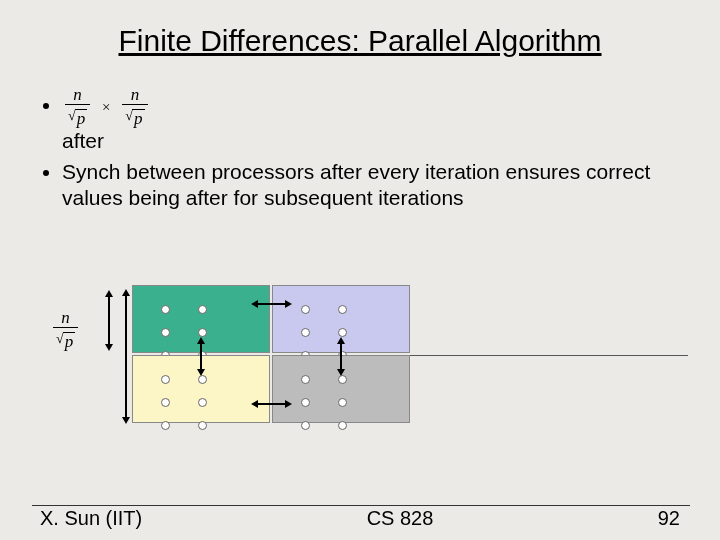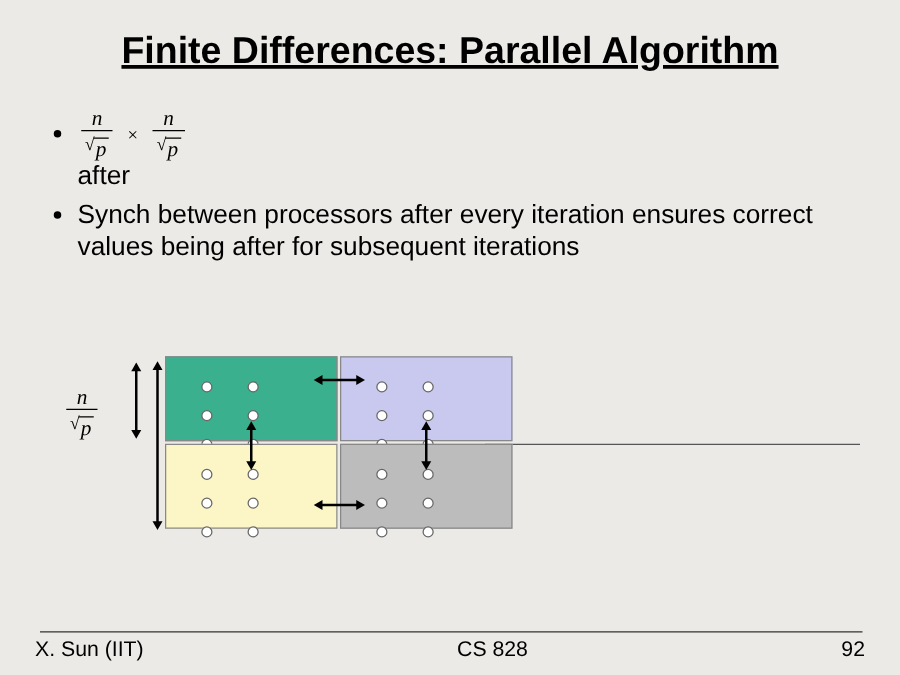--- a/index.html
+++ b/index.html
@@ -1,18 +1,18 @@
 <!DOCTYPE html>
 <html><head>
 <meta charset="utf-8">
 <style>
   *{box-sizing:border-box;margin:0;padding:0}
   body{width:720px;height:540px;background:#eceae6;font-family:Arial,Helvetica,sans-serif;position:relative;overflow:hidden}
   .slide{width:100%;height:100%;padding:18px 28px 0 28px;position:relative}
-  .title{font-size:30px;color:#000;text-decoration:underline;text-align:center;margin:6px auto 28px;font-weight:700}
+  .title{font-size:30px;color:#000;text-decoration:underline;text-align:center;margin:6px auto 28px;font-weight:400}
   .bullets{margin:0 14px 0 34px}
   .bullets li{font-size:21px;line-height:1.25;margin-bottom:4px;list-style:disc;color:#000}
   .bullets li>span{vertical-align:middle}
   .b1row{display:inline-block}
   .frac{display:inline-flex;flex-direction:column;align-items:center;font-family:'Times New Roman',serif;font-style:italic;font-size:17px;line-height:1;vertical-align:middle;margin:0 3px}
   .frac .num{padding:0 3px 1px}
   .frac .den{border-top:1px solid #000;padding:1px 3px 0}
   .sqrt{display:inline-flex;align-items:flex-start}
   .sqrt::before{content:"√";font-style:normal;font-size:14px;margin-right:-1px}
   .sqrt .radicand{border-top:1px solid #000;padding:0 2px;font-style:italic}
@@ -35,21 +35,21 @@
   .hArr{height:1.5px}
   .arrhead{position:absolute;width:0;height:0}
   .ahU{border-left:4px solid transparent;border-right:4px solid transparent;border-bottom:7px solid #000}
   .ahD{border-left:4px solid transparent;border-right:4px solid transparent;border-top:7px solid #000}
   .ahL{border-top:4px solid transparent;border-bottom:4px solid transparent;border-right:7px solid #000}
   .ahR{border-top:4px solid transparent;border-bottom:4px solid transparent;border-left:7px solid #000}
   
   .hrule{position:absolute;left:388px;top:355px;width:300px;height:1px;background:#555}
 
   
-  .footer{position:absolute;left:0;bottom:10px;width:100%;padding:0 28px;display:flex;justify-content:space-between;align-items:flex-end;font-size:17px;color:#000}
+  .footer{position:absolute;left:0;bottom:10px;width:100%;padding:0 40px;display:flex;justify-content:space-between;align-items:flex-end;font-size:20px;color:#000}
   .footer .line{position:absolute;left:32px;right:30px;bottom:24px;height:1px;background:#333}
 </style>
 </head>
 <body>
 
 <div class="slide">
   <h1 class="title">Finite Differences: Parallel Algorithm</h1>
 
   <ul class="bullets">
     <li>

